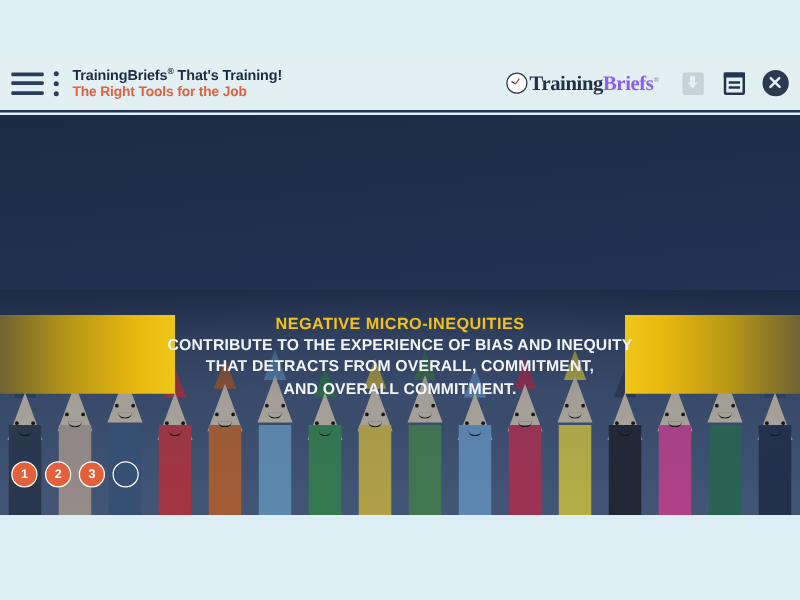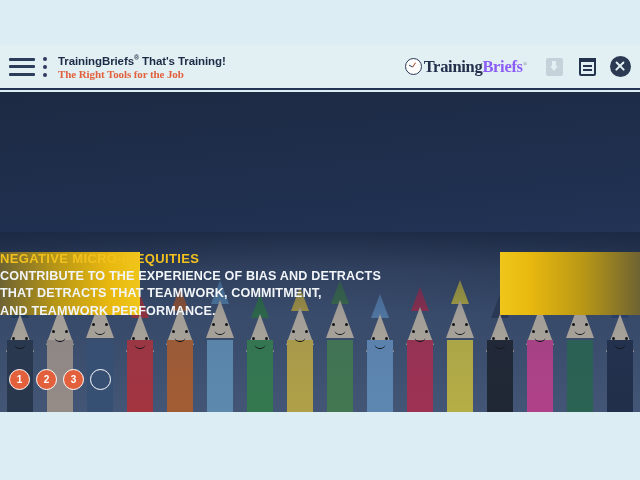--- a/index.html
+++ b/index.html
@@ -75,21 +75,20 @@
     white-space: nowrap;
   }
   #course-title sup { font-size: 7px; vertical-align: super; }
   #course-subtitle {
     font-size: 11px;
     font-weight: bold;
     color: #e2603c;
     letter-spacing: -0.1px;
     white-space: nowrap;
     margin-top: 0;
-    font-family: Liberation Serif, serif;
   }
 
   .hdr-right {
     margin-left: auto;
     display: flex;
     align-items: center;
     padding-right: 8px;
     gap: 9px;
   }
 
@@ -321,21 +320,21 @@
   #accent-right {
     right: 0;
     background: linear-gradient(270deg, #6e6332 0%, #b89716 40%, #e8b80f 78%, #f0c61a 100%);
   }
 
   
   #headline-wrap {
     position: absolute;
     top: 158px; left: 0;
     width: 640px;
-    text-align: left;
+    text-align: center;
     z-index: 6;
   }
   #headline-title {
     font-size: 13px;
     font-weight: bold;
     color: #f2c11e;
     letter-spacing: 0.35px;
     line-height: 1.35;
   }
   .headline-line {
@@ -590,23 +589,23 @@
           </div>
         </div>
       <div id="photo-shade"></div>
     </div>
 
     <div class="accent-bar" id="accent-left"></div>
     <div class="accent-bar" id="accent-right"></div>
 
     <div id="headline-wrap">
       <div id="headline-title">NEGATIVE MICRO-INEQUITIES</div>
-      <div class="headline-line">CONTRIBUTE TO THE EXPERIENCE OF BIAS AND DETRACTS</div>
-      <div class="headline-line">THAT DETRACTS THAT TEAMWORK, COMMITMENT,</div>
-      <div class="headline-line">AND TEAMWORK PERFORMANCE.</div>
+      <div class="headline-line">CONTRIBUTE TO THE EXPERIENCE OF BIAS AND INEQUITY</div>
+      <div class="headline-line">THAT DETRACTS FROM OVERALL, COMMITMENT,</div>
+      <div class="headline-line">AND OVERALL COMMITMENT.</div>
     </div>
 
     <div id="pagination">
         <div class="page-dot filled">1</div>
         <div class="page-dot filled">2</div>
         <div class="page-dot filled">3</div>
         <div class="page-dot empty"></div>
       </div>
 
   </div>

